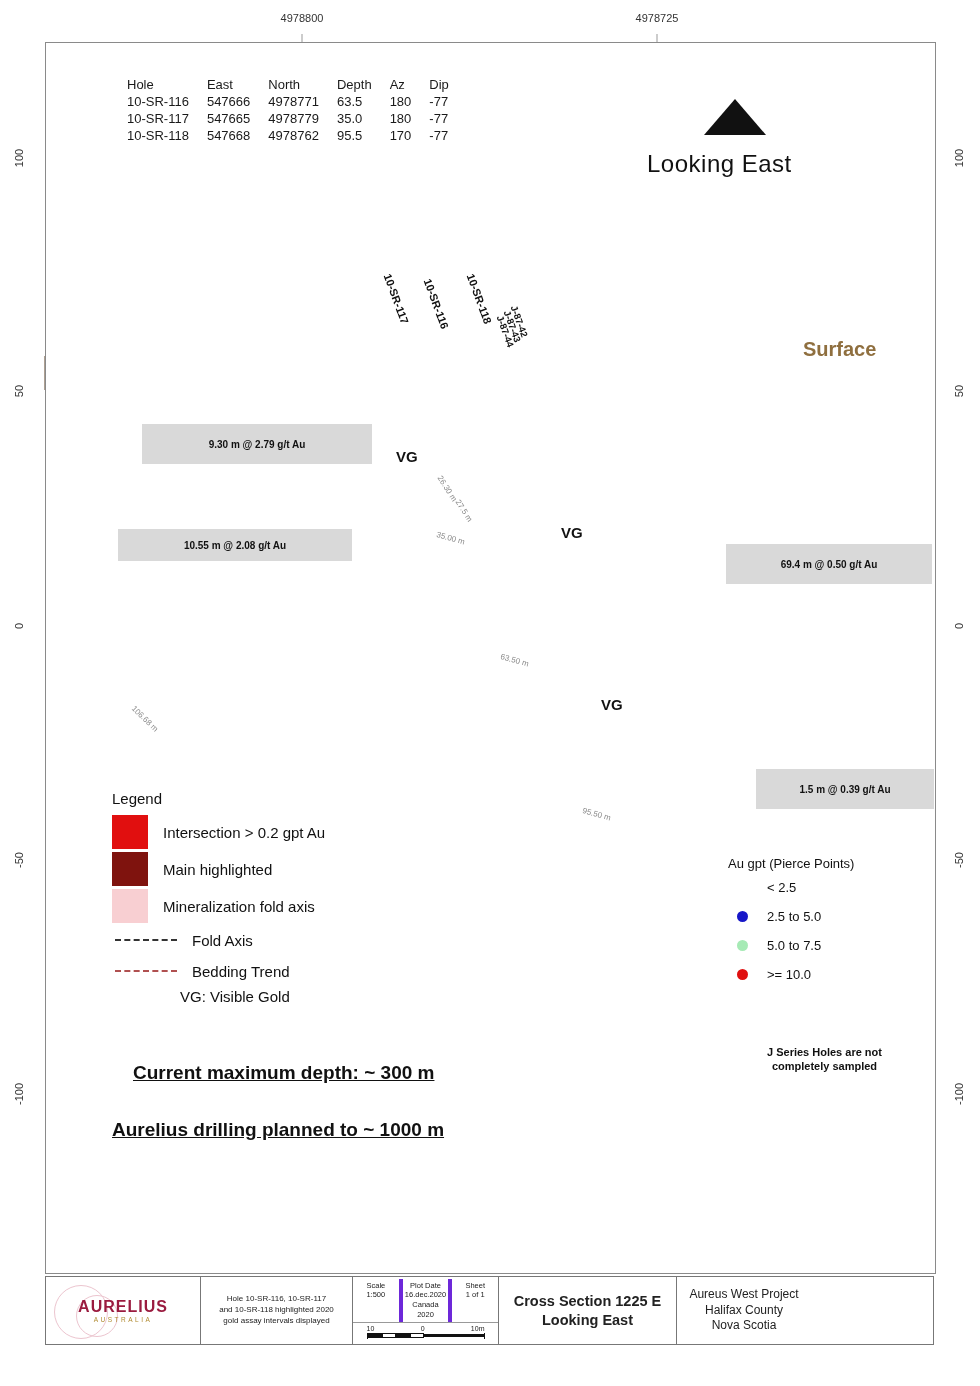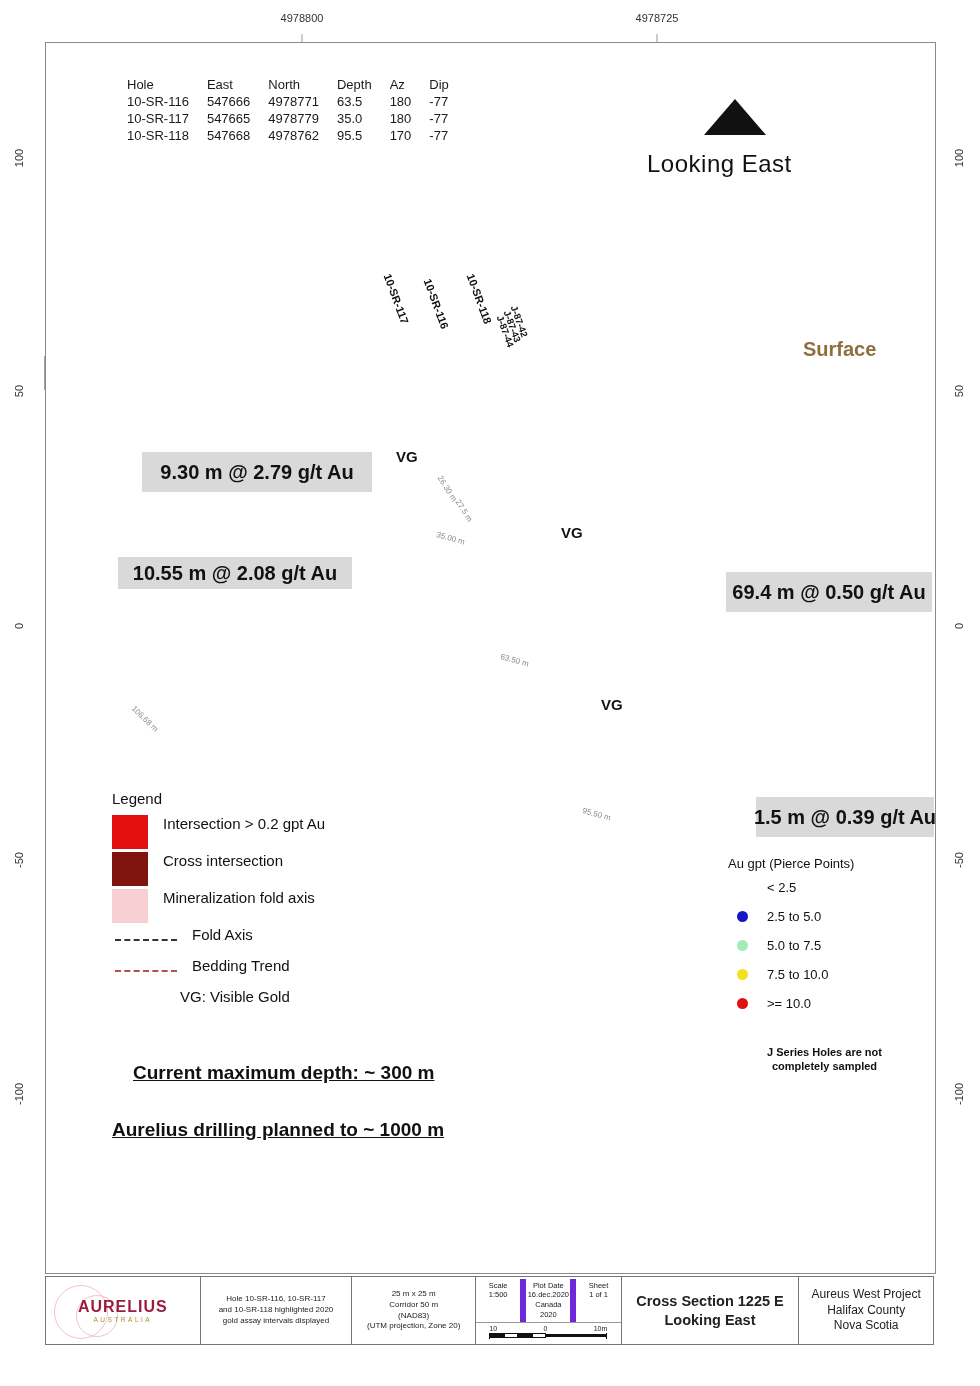--- a/index.html
+++ b/index.html
@@ -16,25 +16,25 @@
              border-left:31px solid transparent;border-right:31px solid transparent;border-bottom:36px solid #111;}
   .looking-east{position:absolute;left:647px;top:150px;font-size:24px;color:#111;letter-spacing:0.5px;}
   .surface-lbl{position:absolute;left:803px;top:338px;font-size:20px;font-weight:bold;color:#8f6f3f;}
   
   .hole-lbl{position:absolute;font-size:11px;font-weight:bold;color:#111;white-space:nowrap;
             transform-origin:0 0;transform:rotate(70deg);}
   .hole-lbl.j{font-size:9.5px;}
   .depth-lbl{position:absolute;font-size:8px;color:#8a8a8a;white-space:nowrap;transform-origin:0 0;}
   .vg-lbl{position:absolute;font-size:15px;font-weight:bold;color:#111;}
   .ann-box{position:absolute;background:#d9d9d9;display:flex;align-items:center;justify-content:center;
-           font-weight:bold;font-size:20px;color:#111;white-space:nowrap;margin-top:28px;}
+           font-weight:bold;font-size:10px;color:#111;white-space:nowrap;}
   
   .legend{position:absolute;left:112px;top:790px;width:260px;}
   .legend-title{font-size:15px;color:#111;margin-bottom:8px;}
-  .legend-row{display:flex;margin-bottom:3px;}
+  .legend-row{display:flex;align-items:center;margin-bottom:3px;}
   .legend-swatch{width:36px;height:34px;margin-right:15px;flex:none;}
   .legend-dash{width:62px;height:0;border-top:2px dashed #333;margin:13px 15px 13px 3px;flex:none;}
   .legend-label{font-size:15px;color:#111;white-space:nowrap;}
   .legend-textonly{margin-left:68px;}
   
   .pierce{position:absolute;left:728px;top:856px;width:200px;font-size:13px;color:#111;}
   .pierce-title{margin-bottom:2px;}
   .pierce-row{display:flex;align-items:center;height:29px;}
   .pierce-dot{width:11px;height:11px;border-radius:50%;margin:0 19px 0 9px;flex:none;}
   .pierce-dot.empty{background:transparent;}
@@ -51,21 +51,21 @@
          align-items:center;justify-content:center;text-align:center;padding:2px;color:#222;}
   .tcell:last-child{border-right:none;}
   .c-logo{width:155px;position:relative;overflow:hidden;}
   .c-desc{width:152px;font-size:8px;line-height:1.35;}
   .c-grid{width:124px;font-size:8px;line-height:1.35;}
   .c-scale{width:146px;font-size:7.5px;padding:0;}
   .c-title{width:178px;}
   .c-proj{width:134px;font-size:12px;line-height:1.3;}
   .section-title{font-weight:bold;font-size:14.5px;line-height:1.25;}
   .scale-top{display:flex;width:100%;border-bottom:1px solid #999;}
-  .sc-col{flex:1;display:flex;flex-direction:column;align-items:center;justify-content:flex-start;padding:2px 1px;border-right:6px solid #6d28d9;}
+  .sc-col{flex:1;display:flex;flex-direction:column;align-items:center;justify-content:flex-start;padding:2px 1px;border-right:4px solid #6d28d9;}
   .sc-col:last-child{border-right:none;}
   .sc-col span{display:block;line-height:1.3;}
   .scalebar-wrap{width:118px;padding:2px 0 4px 0;}
   .sb-labels{display:flex;justify-content:space-between;font-size:7px;margin-bottom:1px;}
   .sb-bar{display:flex;align-items:center;height:6px;border-left:1px solid #111;border-right:1px solid #111;}
   .sb-seg{width:14px;height:5px;border:1px solid #111;box-sizing:border-box;flex:none;}
   .sb-line{flex:1;height:3px;background:#111;}
   .logo-name{font-size:16px;font-weight:bold;color:#9a1b3f;letter-spacing:1px;position:relative;z-index:2;}
   .logo-sub{font-size:6.5px;color:#b08a30;letter-spacing:2.5px;position:relative;z-index:2;}
   .logo-circ{position:absolute;border:1px solid #ecc5cf;border-radius:50%;z-index:1;}
@@ -232,21 +232,21 @@
 
   <div class="legend">
     <div class="legend-title">Legend</div>
     <div id="legend-items">
         <div class="legend-row">
           <div class="legend-swatch" style="background: rgb(225, 15, 15);"></div>
           <div class="legend-label">Intersection &gt; 0.2 gpt Au</div>
         </div>
         <div class="legend-row">
           <div class="legend-swatch" style="background: rgb(127, 19, 14);"></div>
-          <div class="legend-label">Cross intersection</div>
+          <div class="legend-label">Main highlighted</div>
         </div>
         <div class="legend-row">
           <div class="legend-swatch" style="background: rgb(248, 207, 210);"></div>
           <div class="legend-label">Mineralization fold axis</div>
         </div>
         <div class="legend-row">
           <div class="legend-dash" style="border-top-color: rgb(51, 51, 51);"></div>
           <div class="legend-label">Fold Axis</div>
         </div>
         <div class="legend-row">
@@ -266,24 +266,20 @@
           <div class="pierce-dot empty"></div>
           <div>&lt; 2.5</div>
         </div>
         <div class="pierce-row">
           <div class="pierce-dot" style="background: rgb(23, 23, 200);"></div>
           <div>2.5 to 5.0</div>
         </div>
         <div class="pierce-row">
           <div class="pierce-dot" style="background: rgb(166, 234, 181);"></div>
           <div>5.0 to 7.5</div>
-        </div>
-        <div class="pierce-row">
-          <div class="pierce-dot" style="background: rgb(242, 223, 29);"></div>
-          <div>7.5 to 10.0</div>
         </div>
         <div class="pierce-row">
           <div class="pierce-dot" style="background: rgb(224, 16, 16);"></div>
           <div>&gt;= 10.0</div>
         </div>
       </div>
   </div>
   <div class="pierce-note">J Series Holes are not completely sampled</div>
 
   <div class="note-u" style="left:133px;top:1062px;">Current maximum depth: ~ 300 m</div>
@@ -293,26 +289,20 @@
     <div class="tcell c-logo">
       <div class="logo-circ" style="left:8px;top:8px;width:52px;height:52px;"></div>
       <div class="logo-circ" style="left:30px;top:18px;width:40px;height:40px;"></div>
       <div class="logo-name">AURELIUS</div>
       <div class="logo-sub">AUSTRALIA</div>
     </div>
     <div class="tcell c-desc" id="cell-desc">
         <div>Hole 10-SR-116, 10-SR-117</div>
         <div>and 10-SR-118  highlighted 2020</div>
         <div>gold assay intervals displayed</div>
-      </div>
-    <div class="tcell c-grid" id="cell-grid">
-        <div>25 m x 25 m</div>
-        <div>Corridor  50 m</div>
-        <div>(NAD83)</div>
-        <div>(UTM projection, Zone 20)</div>
       </div>
     <div class="tcell c-scale">
       <div class="scale-top">
         <div class="sc-col">
           <span>Scale</span>
           <span>1:500</span>
         </div>
         <div class="sc-col">
           <span>Plot Date</span>
           <span>16.dec.2020</span>

